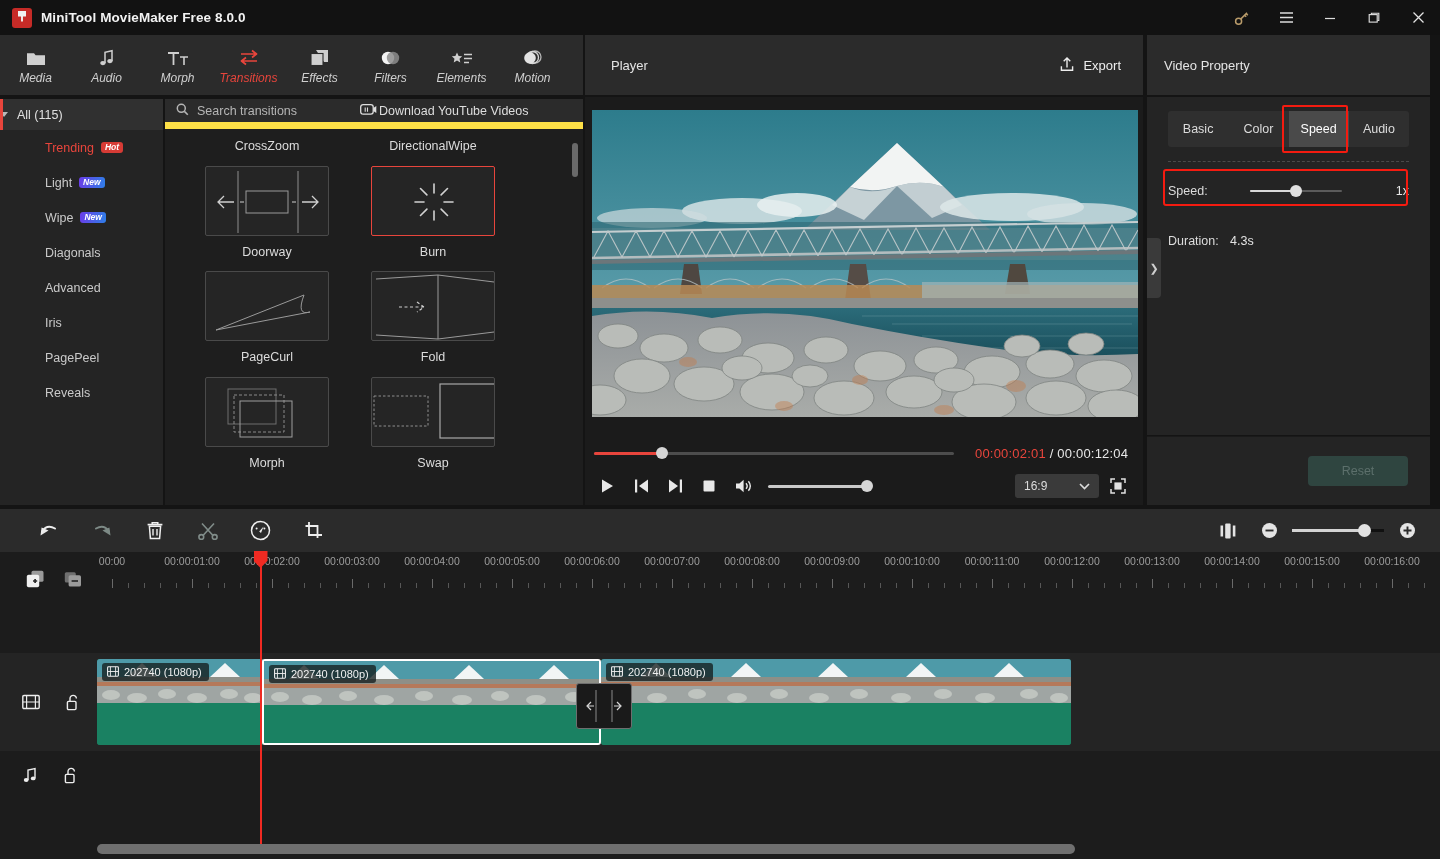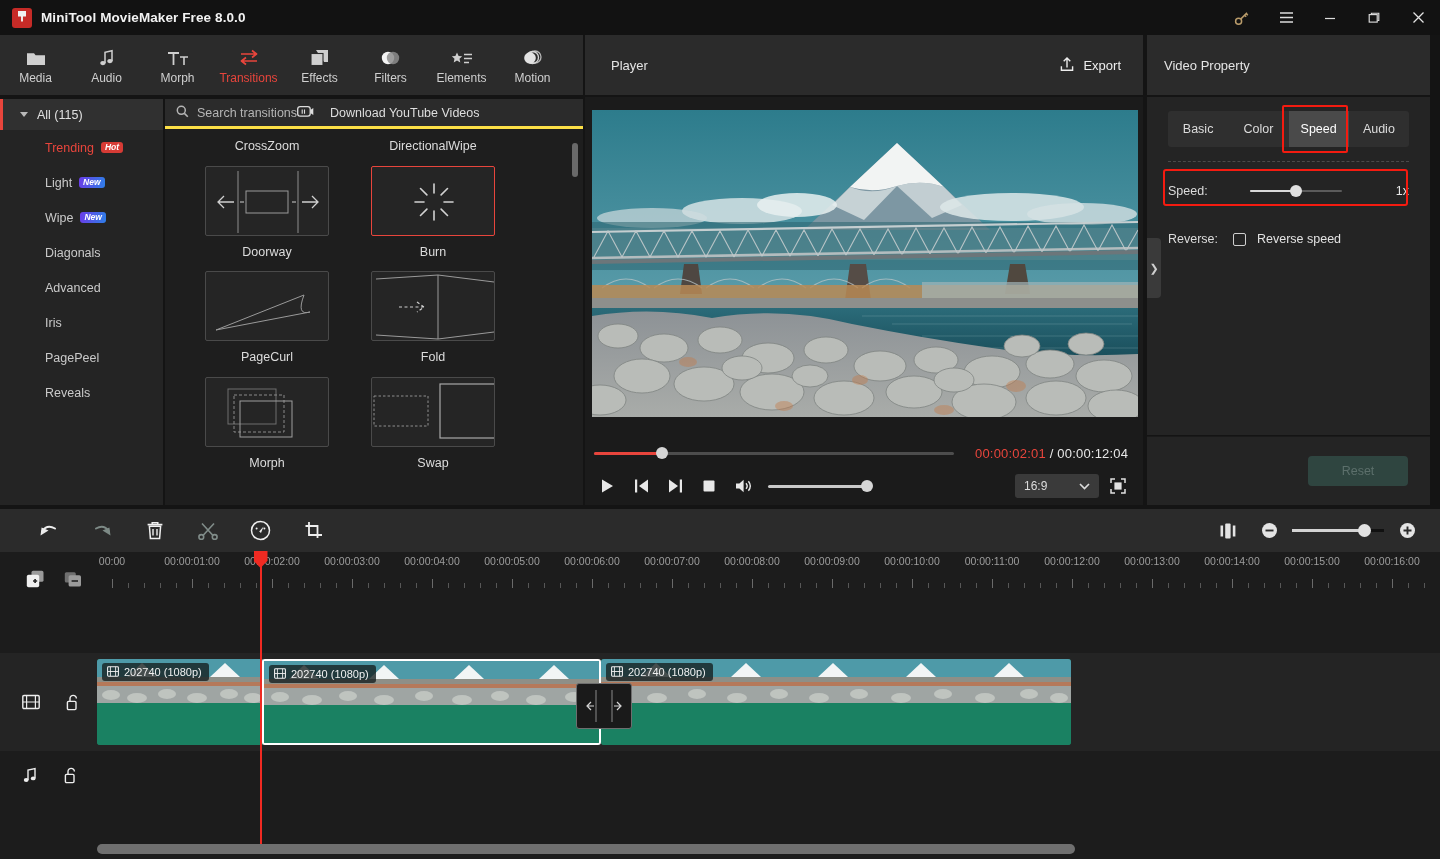--- a/index.html
+++ b/index.html
@@ -33,21 +33,21 @@
   #title-actions { margin-left: auto; display: flex; align-items: center; height: 35px; }
   .tb-btn {
     width: 44px; height: 35px; display: flex; align-items: center; justify-content: center;
     cursor: pointer;
   }
 
   
   #topbar {
     position: absolute; left: 0; top: 35px; width: 583px; height: 60px;
     background: #2b2b2b;
-    display: flex; align-items: center;
+    display: flex; align-items: center; font-style: italic;
   }
   .top-tab {
     width: 71px; height: 60px; display: flex; flex-direction: column;
     align-items: center; justify-content: center; gap: 4px;
     cursor: pointer; color: #cfcfcf;
   }
   .top-tab .tt-ico { height: 22px; display: flex; align-items: flex-end; }
   .top-tab .tt-lb { font-size: 12px; }
   .top-tab.active { color: #e8453c; }
 
@@ -69,21 +69,21 @@
   }
   #prop-title { margin-left: 17px; font-size: 13px; color: #e4e4e4; }
 
   
   #catbar {
     position: absolute; left: 0; top: 99px; width: 163px; height: 406px;
     background: #242424;
   }
   #cat-all {
     height: 31px; background: #303030; display: flex; align-items: center;
-    padding-left: 20px; gap: 9px; font-size: 12.5px; color: #e0e0e0; cursor: pointer;
+    gap: 9px; font-size: 12.5px; color: #e0e0e0; cursor: pointer;
     position: relative;
   }
   #cat-all::before {
     content: ""; position: absolute; left: 0; top: 0; width: 3px; height: 31px;
     background: #e8453c;
   }
   .caret-dn {
     width: 0; height: 0; border-left: 4.5px solid transparent; border-right: 4.5px solid transparent;
     border-top: 5px solid #b9b9b9;
   }
@@ -100,25 +100,25 @@
   .tag.hot { background: #d63b35; }
   .tag.new { background: linear-gradient(100deg,#6b3ce8,#2e7fe8); }
 
   
   #trans-panel {
     position: absolute; left: 165px; top: 99px; width: 418px; height: 406px;
     background: #1e1e1e; overflow: hidden;
   }
   #trans-search-row {
     height: 30px; background: #2b2b2b; display: flex; align-items: center;
-    border-bottom: 3px solid #fde047;
+    border-bottom: 7px solid #fde047;
   }
   #search-box { display: flex; align-items: center; gap: 8px; margin-left: 11px; cursor: text; }
   #search-ph { font-size: 12.5px; color: #b5b5b5; }
-  #yt-dl { display: flex; align-items: center; gap: 16px; cursor: pointer; }
+  #yt-dl { display: flex; align-items: center; gap: 2px; margin-left: 63px; cursor: pointer; }
   #yt-label { font-size: 12.5px; color: #dedede; }
   #trans-grid {
     position: relative; height: 376px; padding: 0 0 0 40px;
   }
   .grid-row { display: flex; gap: 42px; }
   .t-cell { width: 124px; }
   .t-thumb {
     width: 124px; height: 70px; background: #252525; border: 1px solid #4a4a4a;
     border-radius: 2px; position: relative; overflow: hidden; cursor: pointer;
   }
@@ -750,26 +750,25 @@
       <div class="plabel">Speed:</div>
       <div id="speed-track">
         <div id="speed-fill"></div>
         <div id="speed-knob"></div>
       </div>
       <div id="speed-val">1x</div>
     </div>
     <div id="speed-hl"></div>
   </div>
 
-
-  <div class="prow" style="margin-top:20px">
-    <div class="plabel">Reverse:</div>
-    <div id="rev-check"></div>
-    <div id="rev-label">Reverse speed</div>
-  </div>
+  <div class="prow" style="margin-top:22px">
+    <div class="plabel">Duration:</div>
+    <div id="dur-val">4.3s</div>
+  </div>
+
 </div>
 
 <div id="collapse-handle">❯</div>
 
 <div id="prop-footer">
   <div id="reset-btn">
     <span>Reset</span>
   </div>
 </div>
 

